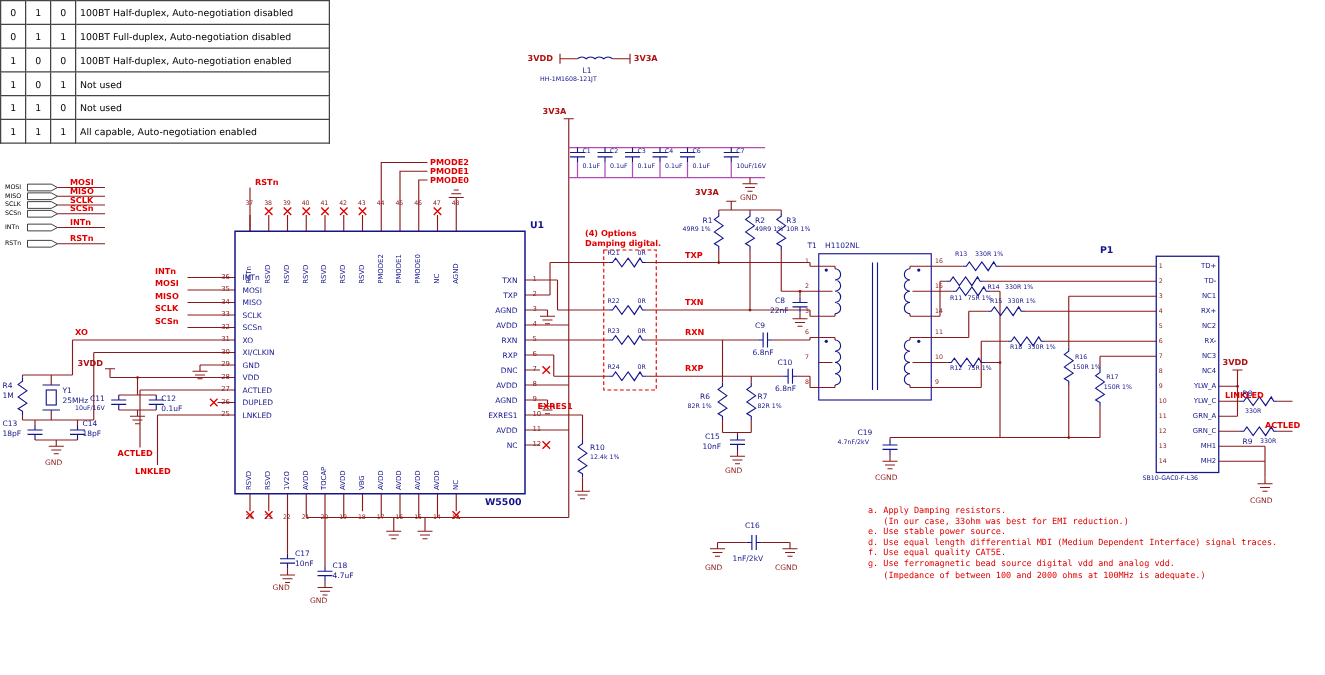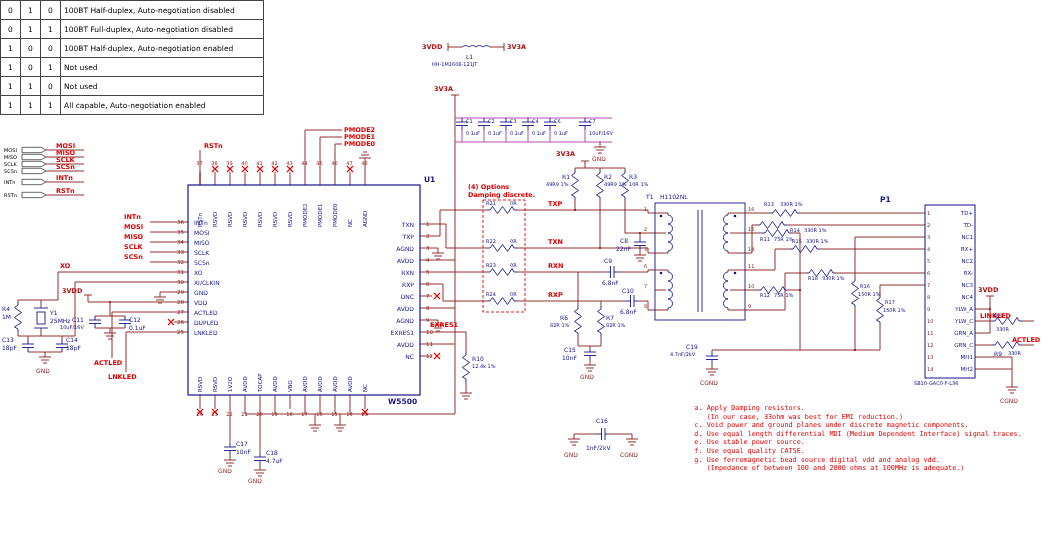--- a/index.html
+++ b/index.html
@@ -545,23 +545,22 @@
       <div class="p1row">
         <span class="n">14</span>
         <span class="nm">MH2</span>
       </div>
     </div>
 
 <div class="notes">
 
       <div class="nline">    a. Apply Damping resistors.</div>
       <div class="nline">       (In our case, 33ohm was best for EMI reduction.)</div>
-      <div class="nline">    c. Void power and ground planes under discrete magnetic components.</div>
+      <div class="nline">    e. Use stable power source.</div>
       <div class="nline">    d. Use equal length differential MDI (Medium Dependent Interface) signal traces.</div>
-      <div class="nline">    e. Use stable power source.</div>
       <div class="nline">    f. Use equal quality CAT5E.</div>
       <div class="nline">    g. Use ferromagnetic bead source digital vdd and analog vdd.</div>
       <div class="nline">       (Impedance of between 100 and 2000 ohms at 100MHz is adequate.)</div>
     </div>
 
 <div class="L blk" style="left:4px;top:147.5px">MOSI</div>
 <div class="L blk" style="left:4px;top:154.5px">MISO</div>
 <div class="L blk" style="left:4px;top:161.5px">SCLK</div>
 <div class="L blk" style="left:4px;top:168.5px">SCSn</div>
 <div class="L blk" style="left:4px;top:179.5px">INTn</div>
@@ -588,21 +587,21 @@
 <div class="L net" style="left:344px;top:141px">PMODE0</div>
 <div class="L net" style="left:548px;top:201px">TXP</div>
 <div class="L net" style="left:548px;top:239px">TXN</div>
 <div class="L net" style="left:548px;top:263px">RXN</div>
 <div class="L net" style="left:548px;top:292px">RXP</div>
 <div class="L net" style="left:430px;top:322px">EXRES1</div>
 <div class="L net" style="left:980px;top:313px">LINKLED</div>
 <div class="L net" style="left:1012px;top:337px">ACTLED</div>
 
 <div class="L net" style="left:468px;top:184px">(4) Options</div>
-<div class="L net" style="left:468px;top:192px">Damping discrete.</div>
+<div class="L net" style="left:468px;top:192px">Damping digital.</div>
 
 <div class="L pwr" style="left:422px;top:44px">3VDD</div>
 <div class="L pwr" style="left:507px;top:44px">3V3A</div>
 <div class="L pwr" style="left:434px;top:86px">3V3A</div>
 <div class="L pwr" style="left:556px;top:151px">3V3A</div>
 <div class="L pwr" style="left:62px;top:288px">3VDD</div>
 <div class="L pwr" style="left:978px;top:287px">3VDD</div>
 <div class="L gndt" style="left:592px;top:156px">GND</div>
 <div class="L gndt" style="left:36px;top:368px">GND</div>
 <div class="L gndt" style="left:580px;top:374px">GND</div>

